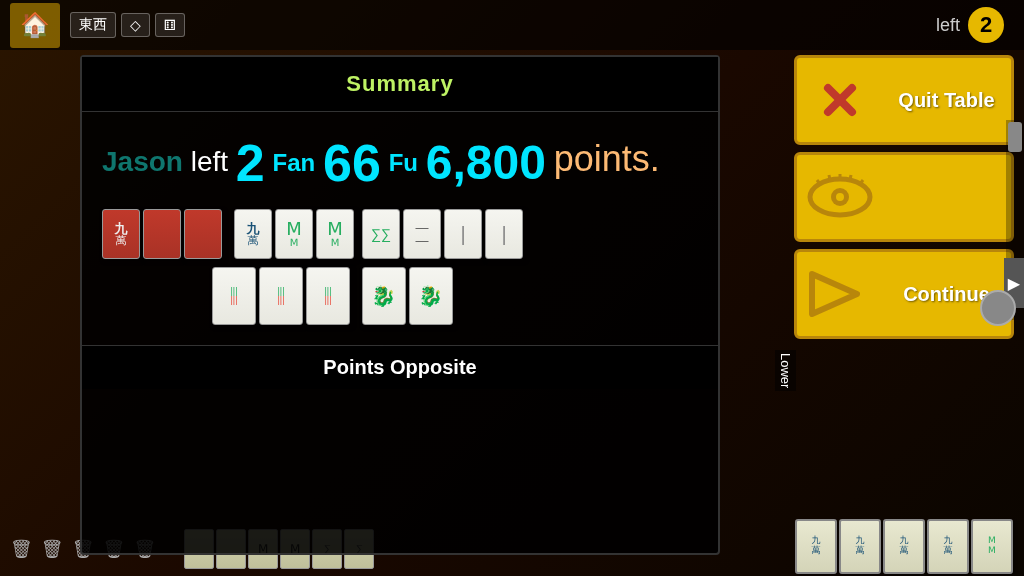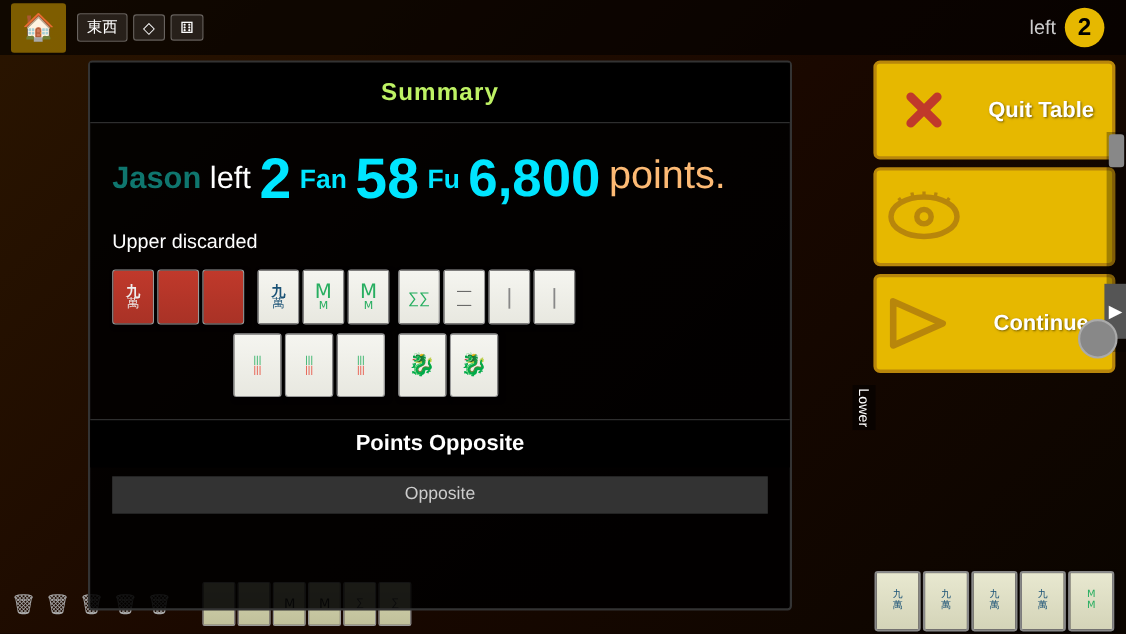--- a/index.html
+++ b/index.html
@@ -454,27 +454,26 @@
 </div>
 
 <div class="main-panel">
   <div class="summary-title">Summary</div>
 
   <div class="win-text">
     <span class="player-name">Jason</span>
     <span class="label-text"> left </span>
     <span class="number-big">2</span>
     <span class="fan-fu-label">Fan</span>
-    <span class="number-big">58</span>
+    <span class="number-big">66</span>
     <span class="fan-fu-label">Fu</span>
     <span class="number-big" style="font-size:48px;">6,800</span>
     <span class="points-label">points.</span>
   </div>
 
-  <div class="discard-text">Upper  discarded</div>
 
   <div class="tiles-area">
 
     <div class="tile-row">
 
       <div class="tile red-bg">
         <div class="tile-inner">
           <span class="tile-char-top" style="color:#eee;">九</span>
           <span class="tile-char-bottom" style="color:#eee;">萬</span>
         </div>
@@ -561,21 +560,20 @@
       </div>
       <div class="tile dragon-tile">
         <div class="tile-inner">
           <span style="font-size:20px;color:#e74c3c;">🐉</span>
         </div>
       </div>
     </div>
   </div>
 
   <div class="points-summary-title">Points Opposite</div>
-  <div class="points-bar">Opposite</div>
 </div>
 
 <div class="right-panel">
 
   <div class="action-btn">
     <div class="btn-icon-area">
       <div class="x-icon"></div>
     </div>
     <span class="btn-label">Quit Table</span>
   </div>

